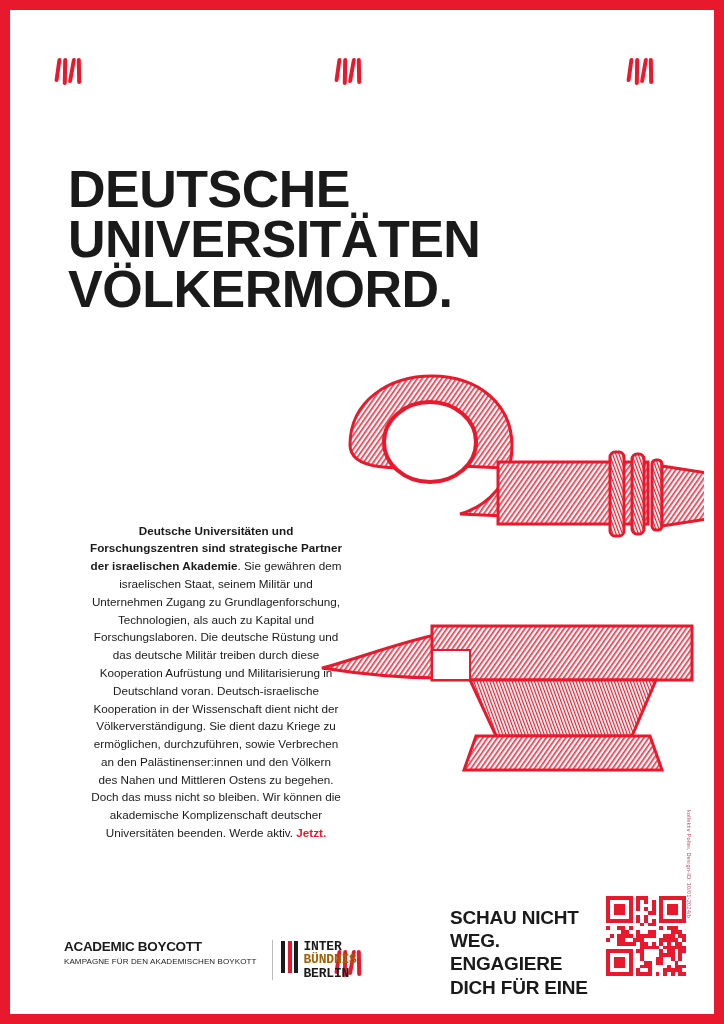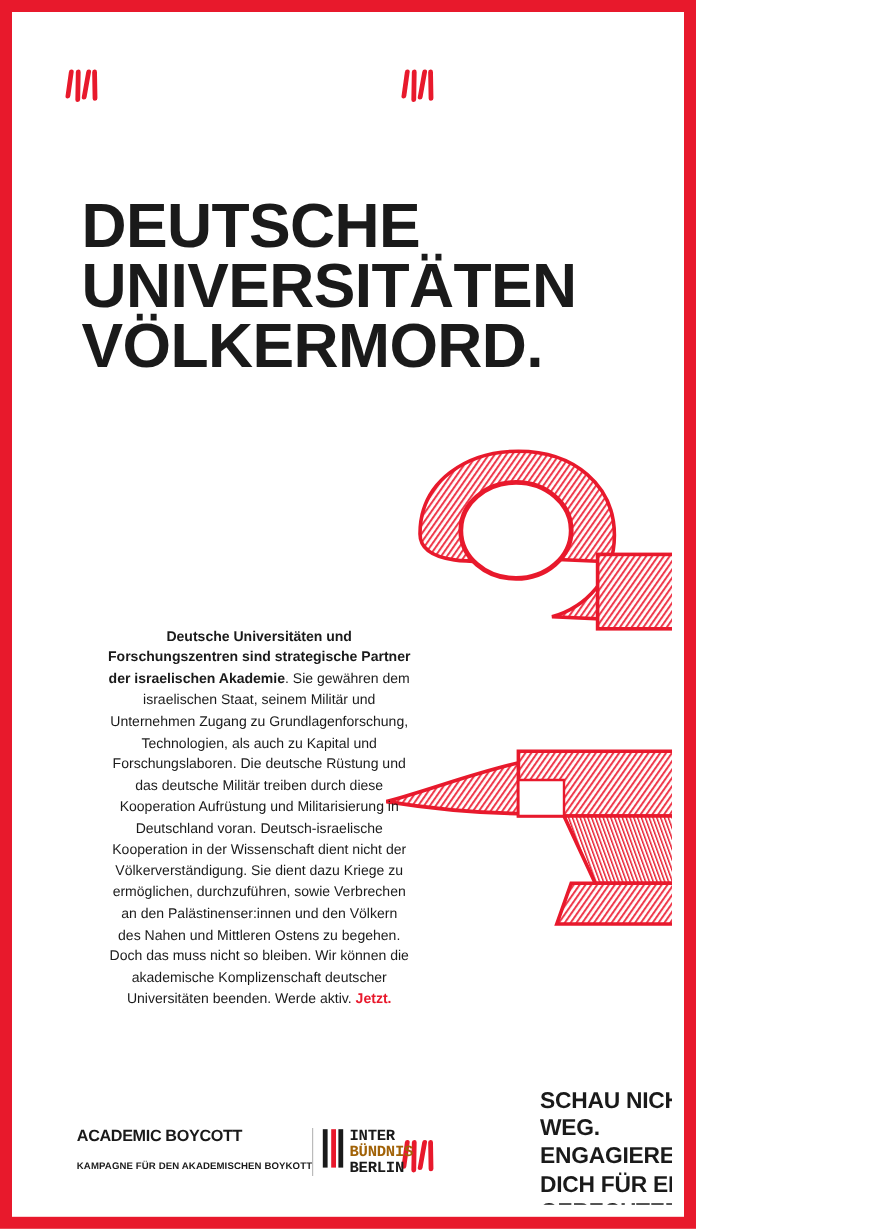--- a/index.html
+++ b/index.html
@@ -8,21 +8,21 @@
     background: #ffffff;
   }
   body {
     width: 724px;
     height: 1024px;
     font-family: "Liberation Sans", sans-serif;
     overflow: hidden;
   }
   #poster {
     position: relative;
-    width: 580px;
+    width: 724px;
     height: 1024px;
     background: #ffffff;
     box-sizing: border-box;
     border: 10px solid #e8192c;
     overflow: hidden;
   }
   .inner {
     position: absolute;
     inset: 10px;
     background: #ffffff;
@@ -91,33 +91,34 @@
   .bodytext .lead { font-weight: bold; }
   .bodytext .cta { color: #e8192c; font-weight: bold; }
 
   
   .logos {
     position: absolute;
     left: 44px;
     top: 920px;
     display: flex;
     align-items: flex-start;
+    gap: 16px;
   }
   .logo-abk .abk-title {
     font-size: 13.5px;
     font-weight: bold;
     letter-spacing: -0.3px;
     color: #1a1a1a;
     text-transform: uppercase;
     line-height: 1;
   }
   .logo-abk .abk-sub {
-    margin-top: 13px;
+    margin-top: 3px;
     font-size: 8px;
-    font-weight: bold;
+    font-weight: normal;
     line-height: 1.25;
     color: #1a1a1a;
     text-transform: uppercase;
     letter-spacing: 0.1px;
   }
   .logo-ib {
     position: relative;
     padding-left: 30px;
     border-left: 1px solid #bbb;
     min-width: 96px;

